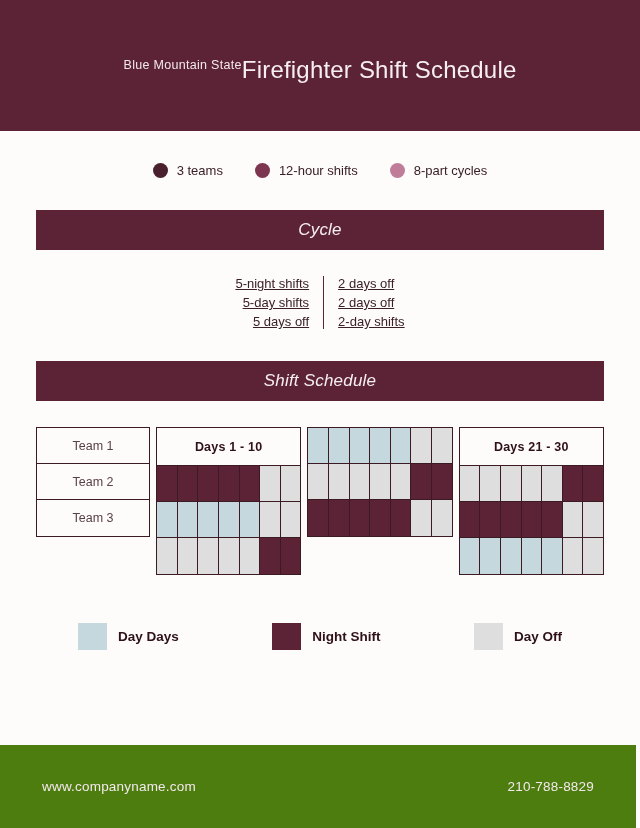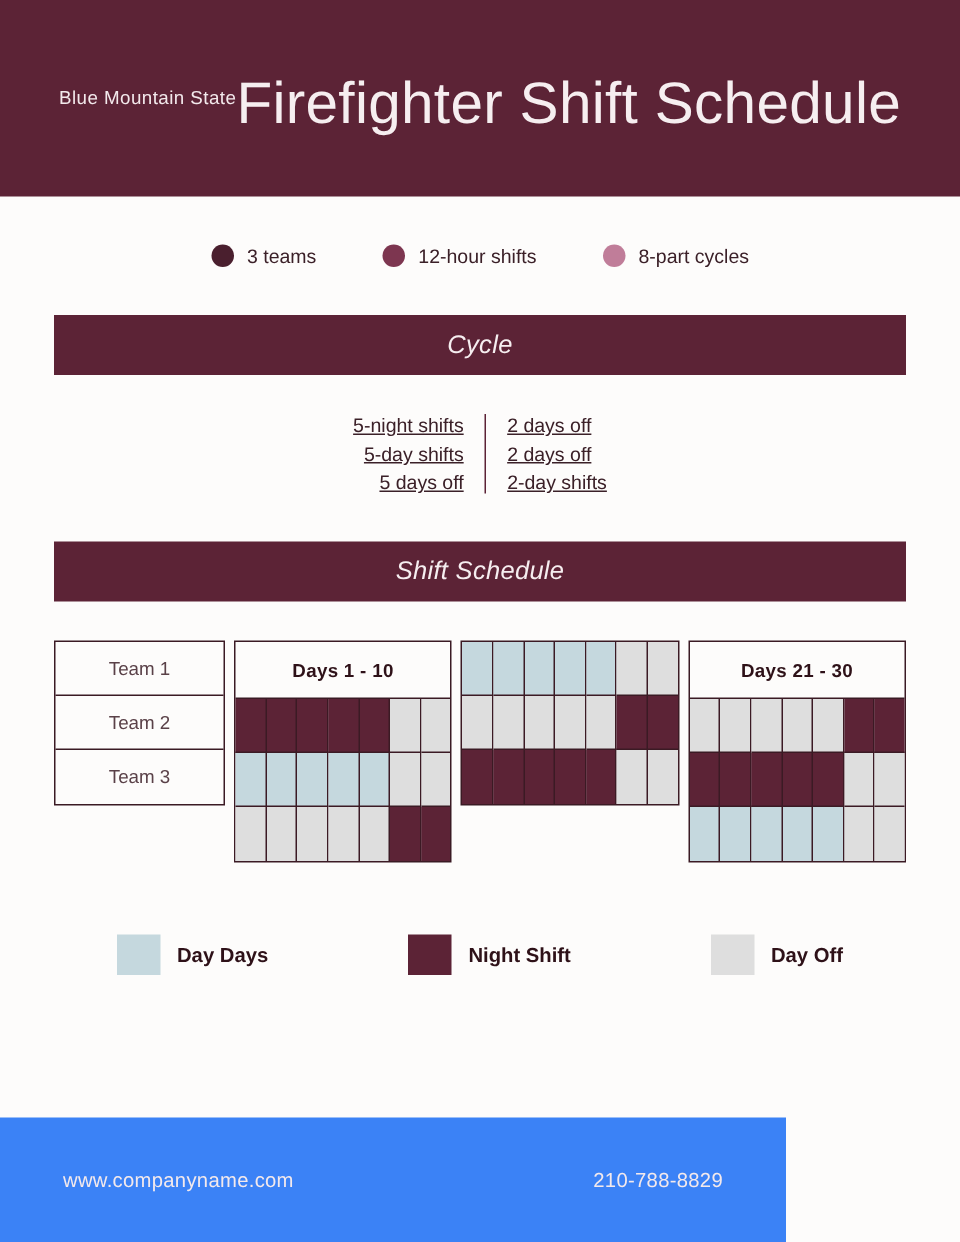--- a/index.html
+++ b/index.html
@@ -34,32 +34,32 @@
     padding-top: 8px;
   }
   .header-sub {
     color: #f3e9ec;
     font-size: 12.5px;
     letter-spacing: 0.3px;
     margin-bottom: 10px;
   }
   .header-title {
     color: #f6eef0;
-    font-size: 39px;
+    font-size: 24px;
     font-weight: 300;
     letter-spacing: 0.2px;
     line-height: 1;
   }
 
   
   .pills {
     display: flex;
     justify-content: center;
     align-items: center;
-    gap: 44px;
+    gap: 32px;
     margin-top: 32px;
   }
   .pill {
     display: flex;
     align-items: center;
     gap: 9px;
   }
   .pill-dot {
     width: 15px;
     height: 15px;
@@ -194,23 +194,23 @@
     font-size: 13.5px;
     font-weight: bold;
     color: #2e1118;
   }
 
   
   .footer {
     position: absolute;
     left: 0;
     bottom: 0;
-    width: 524px;
+    width: 636px;
     height: 83px;
-    background: #3b82f6;
+    background: #4d7c0f;
     display: flex;
     align-items: center;
     justify-content: space-between;
     box-sizing: border-box;
     padding: 4px 42px;
   }
   .footer-text {
     color: #f3e9ec;
     font-size: 13.5px;
     letter-spacing: 0.2px;

